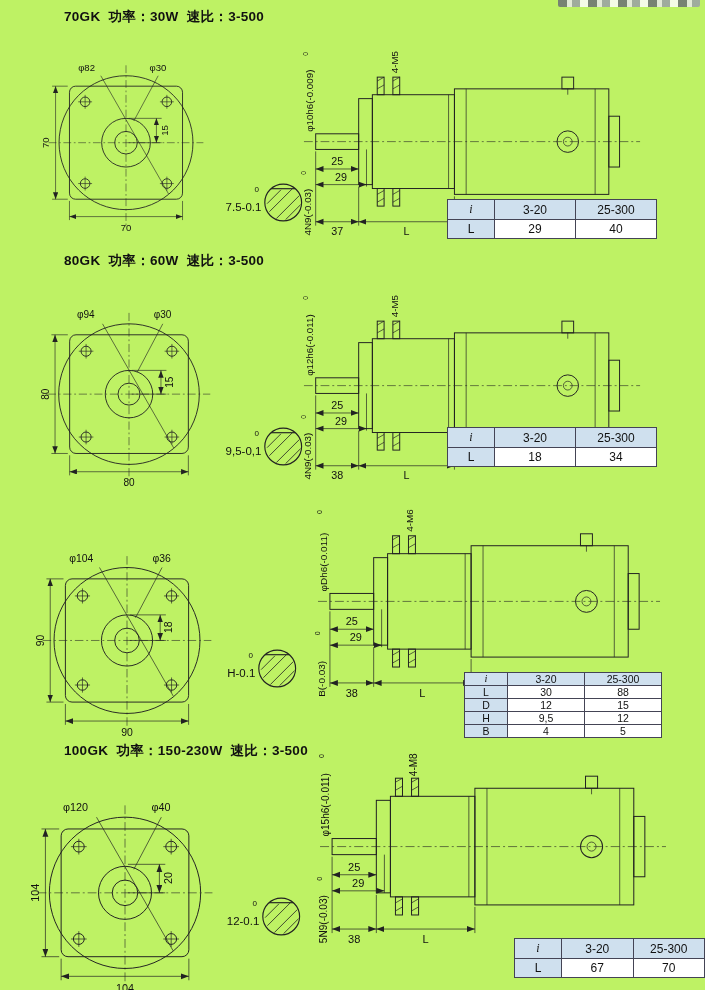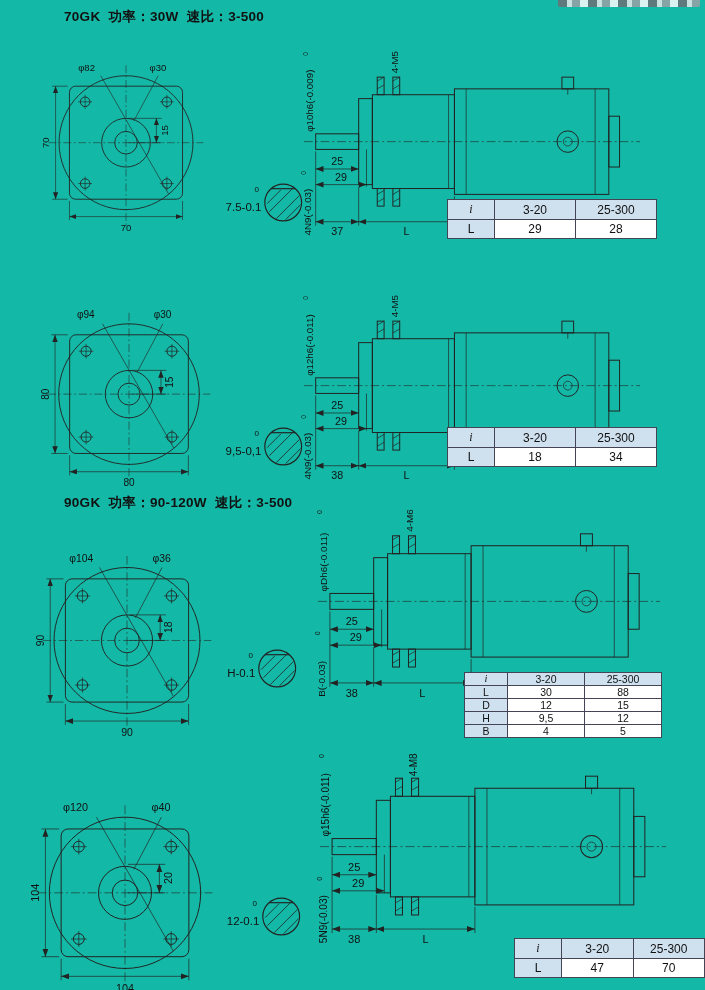--- a/index.html
+++ b/index.html
@@ -1,16 +1,16 @@
 <!DOCTYPE html>
 <html><head>
 <meta charset="utf-8">
 <style>
   html,body{margin:0;padding:0;background:#e8e8e8}
-  .page{position:relative;width:705px;height:990px;background:#14b8a6;margin:0 auto;
+  .page{position:relative;width:705px;height:990px;background:#bef264;margin:0 auto;
         font-family:"Liberation Sans",sans-serif;color:#111;overflow:hidden}
   .title{position:absolute;font-size:13.5px;font-weight:700;letter-spacing:.3px;white-space:pre}
   svg.dwg{position:absolute;overflow:visible}
   .dwg line,.dwg rect,.dwg circle,.dwg path{stroke:#222;fill:none;stroke-width:1}
   .dwg .thin{stroke-width:.7}
   .dwg .dash{stroke-width:.6;stroke-dasharray:9 3 2 3}
   .dwg text{stroke:none;fill:#111;font-family:"Liberation Sans",sans-serif;font-size:11px}
   .dwg .sm{font-size:7px}
   .dwg .md{font-size:10px}
   table.dim{position:absolute;border-collapse:collapse;font-size:12px;background:#fff}
@@ -151,25 +151,26 @@
 <table class="dim" style="left:447px;top:199px">
   <tbody>
         <tr>
     <td class="hd it w1">i</td>
     <td class="hd w2">3-20</td>
     <td class="hd w2">25-300</td>
   </tr>
   <tr>
     <td class="hd">L</td>
     <td>29</td>
-    <td>28</td>
+    <td>40</td>
   </tr>
 </tbody>
     </table>
 
+<div class="title" style="left:64px;top:252px">80GK  功率：60W  速比：3-500</div>
 
 <svg class="dwg" style="left:24px;top:280px" width="210" viewBox="0 0 230 235">
   <g>
     <line class="dash" x1="115" y1="36" x2="115" y2="220"></line>
         <line class="dash" x1="26" y1="125" x2="204" y2="125"></line>
   </g>
   <rect x="50" y="60" width="130" height="130" rx="7"></rect>
   <circle cx="115" cy="125" r="77"></circle>
   <circle cx="115" cy="125" r="26"></circle>
   <circle cx="115" cy="125" r="12"></circle>
@@ -279,21 +280,20 @@
     <td class="hd w2">25-300</td>
   </tr>
   <tr>
     <td class="hd">L</td>
     <td>18</td>
     <td>34</td>
   </tr>
 </tbody>
     </table>
 
-<div class="title" style="left:64px;top:494px">90GK  功率：90-120W  速比：3-500</div>
 
 <svg class="dwg" style="left:18px;top:522px" width="218" viewBox="0 0 230 235">
   <g>
     <line class="dash" x1="115" y1="36" x2="115" y2="220"></line>
         <line class="dash" x1="26" y1="125" x2="204" y2="125"></line>
   </g>
   <rect x="50" y="60" width="130" height="130" rx="7"></rect>
   <circle cx="115" cy="125" r="77"></circle>
   <circle cx="115" cy="125" r="27"></circle>
   <circle cx="115" cy="125" r="13"></circle>
@@ -418,20 +418,21 @@
     <td>12</td>
   </tr>
   <tr>
     <td class="hd">B</td>
     <td>4</td>
     <td>5</td>
   </tr>
 </tbody>
     </table>
 
+<div class="title" style="left:64px;top:742px">100GK  功率：150-230W  速比：3-500</div>
 
 <svg class="dwg" style="left:12px;top:770px" width="226" viewBox="0 0 230 235">
   <g>
     <line class="dash" x1="115" y1="36" x2="115" y2="220"></line>
         <line class="dash" x1="26" y1="125" x2="204" y2="125"></line>
   </g>
   <rect x="50" y="60" width="130" height="130" rx="7"></rect>
   <circle cx="115" cy="125" r="77"></circle>
   <circle cx="115" cy="125" r="27"></circle>
   <circle cx="115" cy="125" r="13"></circle>
@@ -535,19 +536,19 @@
 
 <table class="dim" style="left:514px;top:938px">
   <tbody>
         <tr>
     <td class="hd it w1">i</td>
     <td class="hd w2">3-20</td>
     <td class="hd w2">25-300</td>
   </tr>
   <tr>
     <td class="hd">L</td>
-    <td>47</td>
+    <td>67</td>
     <td>70</td>
   </tr>
 </tbody>
     </table>
 
 </div>
 
 </body></html>

